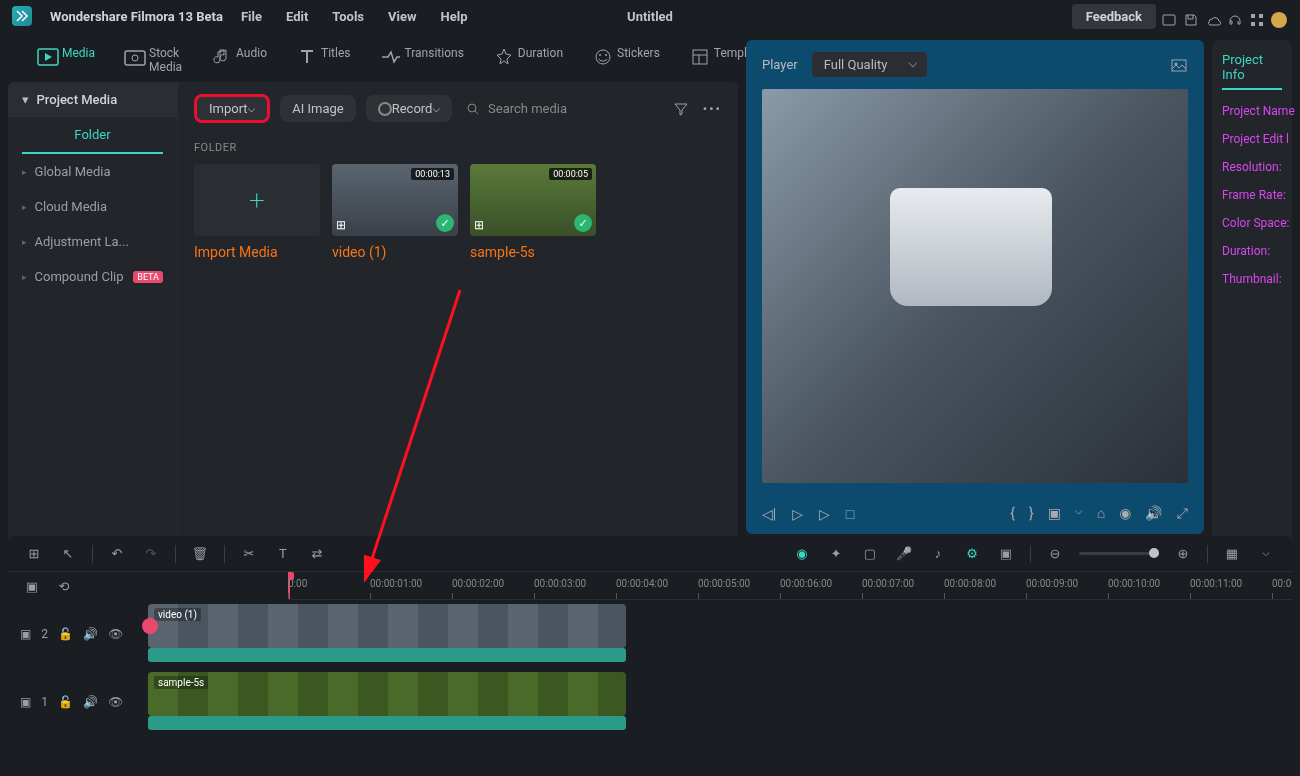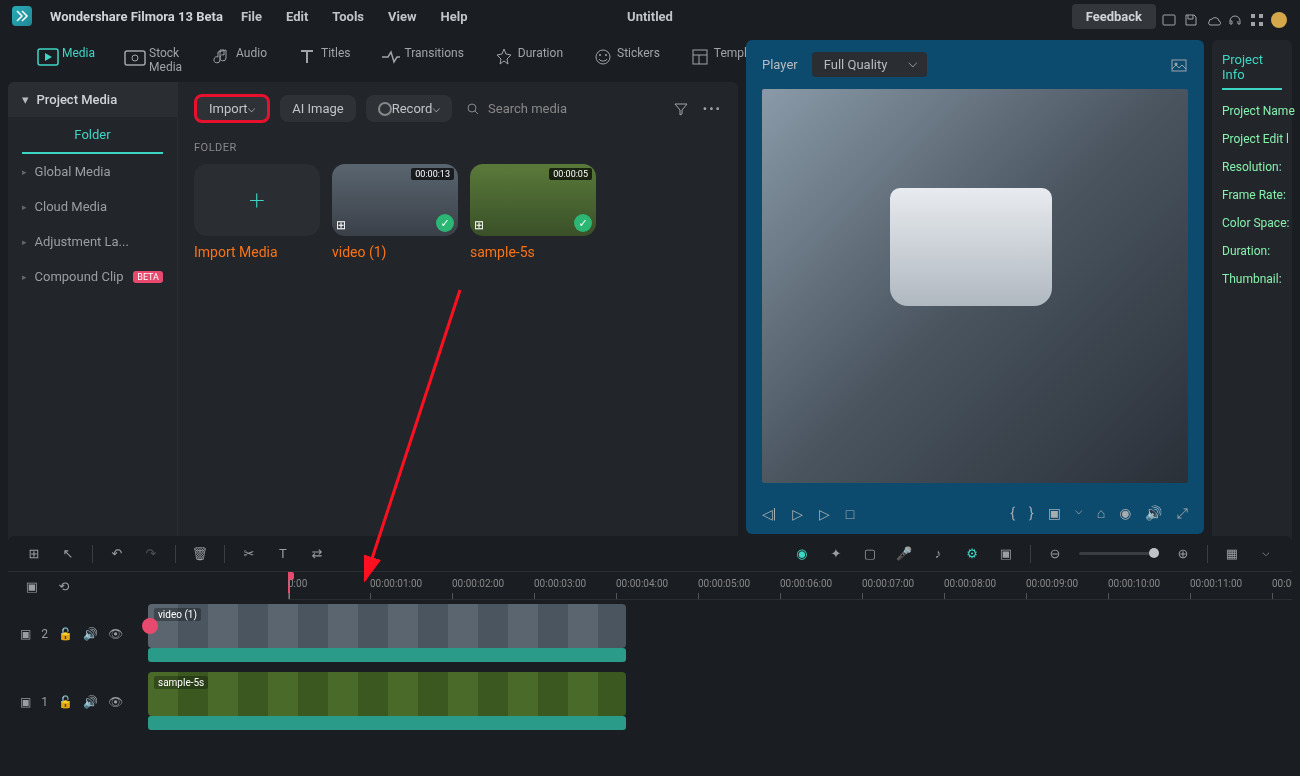--- a/index.html
+++ b/index.html
@@ -44,21 +44,21 @@
 .content-toolbar { display: flex; gap: 10px; align-items: center; }
 .btn-chip { background: #2e3237; padding: 6px 12px; border-radius: 8px; display: flex; align-items: center; gap: 0; cursor: pointer; color: #c0c4c8; }
 .btn-chip.highlighted { border: 3px solid #e8112d; padding: 4px 12px; }
 .radio-chip::before { content: ""; width: 10px; height: 10px; border: 2px solid #888; border-radius: 50%; display: inline-block; }
 .search-wrap { display: flex; align-items: center; gap: 8px; color: #888; flex: 1; padding-left: 4px; }
 .toolbar-right { display: flex; gap: 14px; align-items: center; color: #a0a4a8; }
 
 .folder-label { margin-top: 18px; font-size: 11px; letter-spacing: 0.5px; color: #888; }
 .thumbs { display: flex; gap: 12px; margin-top: 10px; }
 .thumb-card { width: 126px; }
-.thumb-box { width: 126px; height: 72px; background: #2a2e33; border-radius: 13px; position: relative; overflow: hidden; display: flex; align-items: center; justify-content: center; }
+.thumb-box { width: 126px; height: 72px; background: #2a2e33; border-radius: 4px; position: relative; overflow: hidden; display: flex; align-items: center; justify-content: center; }
 .thumb-plus { color: #3dd6c4; font-size: 28px; font-weight: 200; }
 .thumb-dur { position: absolute; top: 4px; right: 4px; background: rgba(0,0,0,0.7); color: #fff; font-size: 9px; padding: 1px 4px; border-radius: 2px; }
 .thumb-check { position: absolute; bottom: 4px; right: 4px; width: 18px; height: 18px; background: #2bb673; border-radius: 50%; display: flex; align-items: center; justify-content: center; color: #fff; font-size: 11px; }
 .thumb-type { position: absolute; bottom: 4px; left: 4px; color: #fff; font-size: 12px; }
 .thumb-name { margin-top: 8px; font-size: 14px; color: #f97316; }
 .thumb-vid1 { background: linear-gradient(180deg, #5a6570 0%, #3a4048 100%); }
 .thumb-vid2 { background: linear-gradient(180deg, #5a7a3a 0%, #3a5028 100%); }
 
 
 .player-panel { background: #0c4a6e; border-radius: 6px; padding: 12px 16px; display: flex; flex-direction: column; height: 494px; }
@@ -72,21 +72,21 @@
 .scrub { flex: 1; height: 4px; background: #3a3e43; border-radius: 2px; position: relative; }
 .scrub-knob { width: 10px; height: 10px; background: #d0d4d8; border-radius: 50%; position: absolute; left: 0; top: -3px; }
 .time-box { background: #2a2e33; padding: 4px 10px; border-radius: 3px; font-variant-numeric: tabular-nums; font-size: 12px; }
 .controls { display: flex; align-items: center; gap: 18px; margin-top: 10px; justify-content: center; position: relative; }
 .ctrl { cursor: pointer; color: #a8acb0; font-size: 14px; }
 .controls-left { display: flex; gap: 16px; }
 .controls-right { display: flex; gap: 14px; margin-left: auto; }
 
 
 .proj-tab { color: #3dd6c4; border-bottom: 2px solid #3dd6c4; padding-bottom: 6px; display: inline-block; font-size: 13px; }
-.proj-row { margin-top: 14px; font-size: 12px; color: #86efac; white-space: nowrap; }
+.proj-row { margin-top: 14px; font-size: 12px; color: #d946ef; white-space: nowrap; }
 
 
 .timeline-panel { position: absolute; left: 8px; right: 8px; bottom: 0; height: 240px; background: #1a1d21; border-radius: 6px; }
 .tl-toolbar { height: 36px; display: flex; align-items: center; gap: 14px; padding: 0 16px; border-bottom: 1px solid #2a2e33; }
 .tl-icon { cursor: pointer; color: #9a9ea2; width: 20px; text-align: center; }
 .tl-sep { width: 1px; height: 18px; background: #3a3e43; }
 .tl-spacer { flex: 1; }
 .zoom-slider { width: 80px; height: 3px; background: #3a3e43; border-radius: 2px; position: relative; }
 .zoom-slider::after { content: ""; position: absolute; right: 0; top: -4px; width: 10px; height: 10px; background: #c0c4c8; border-radius: 50%; }
 

